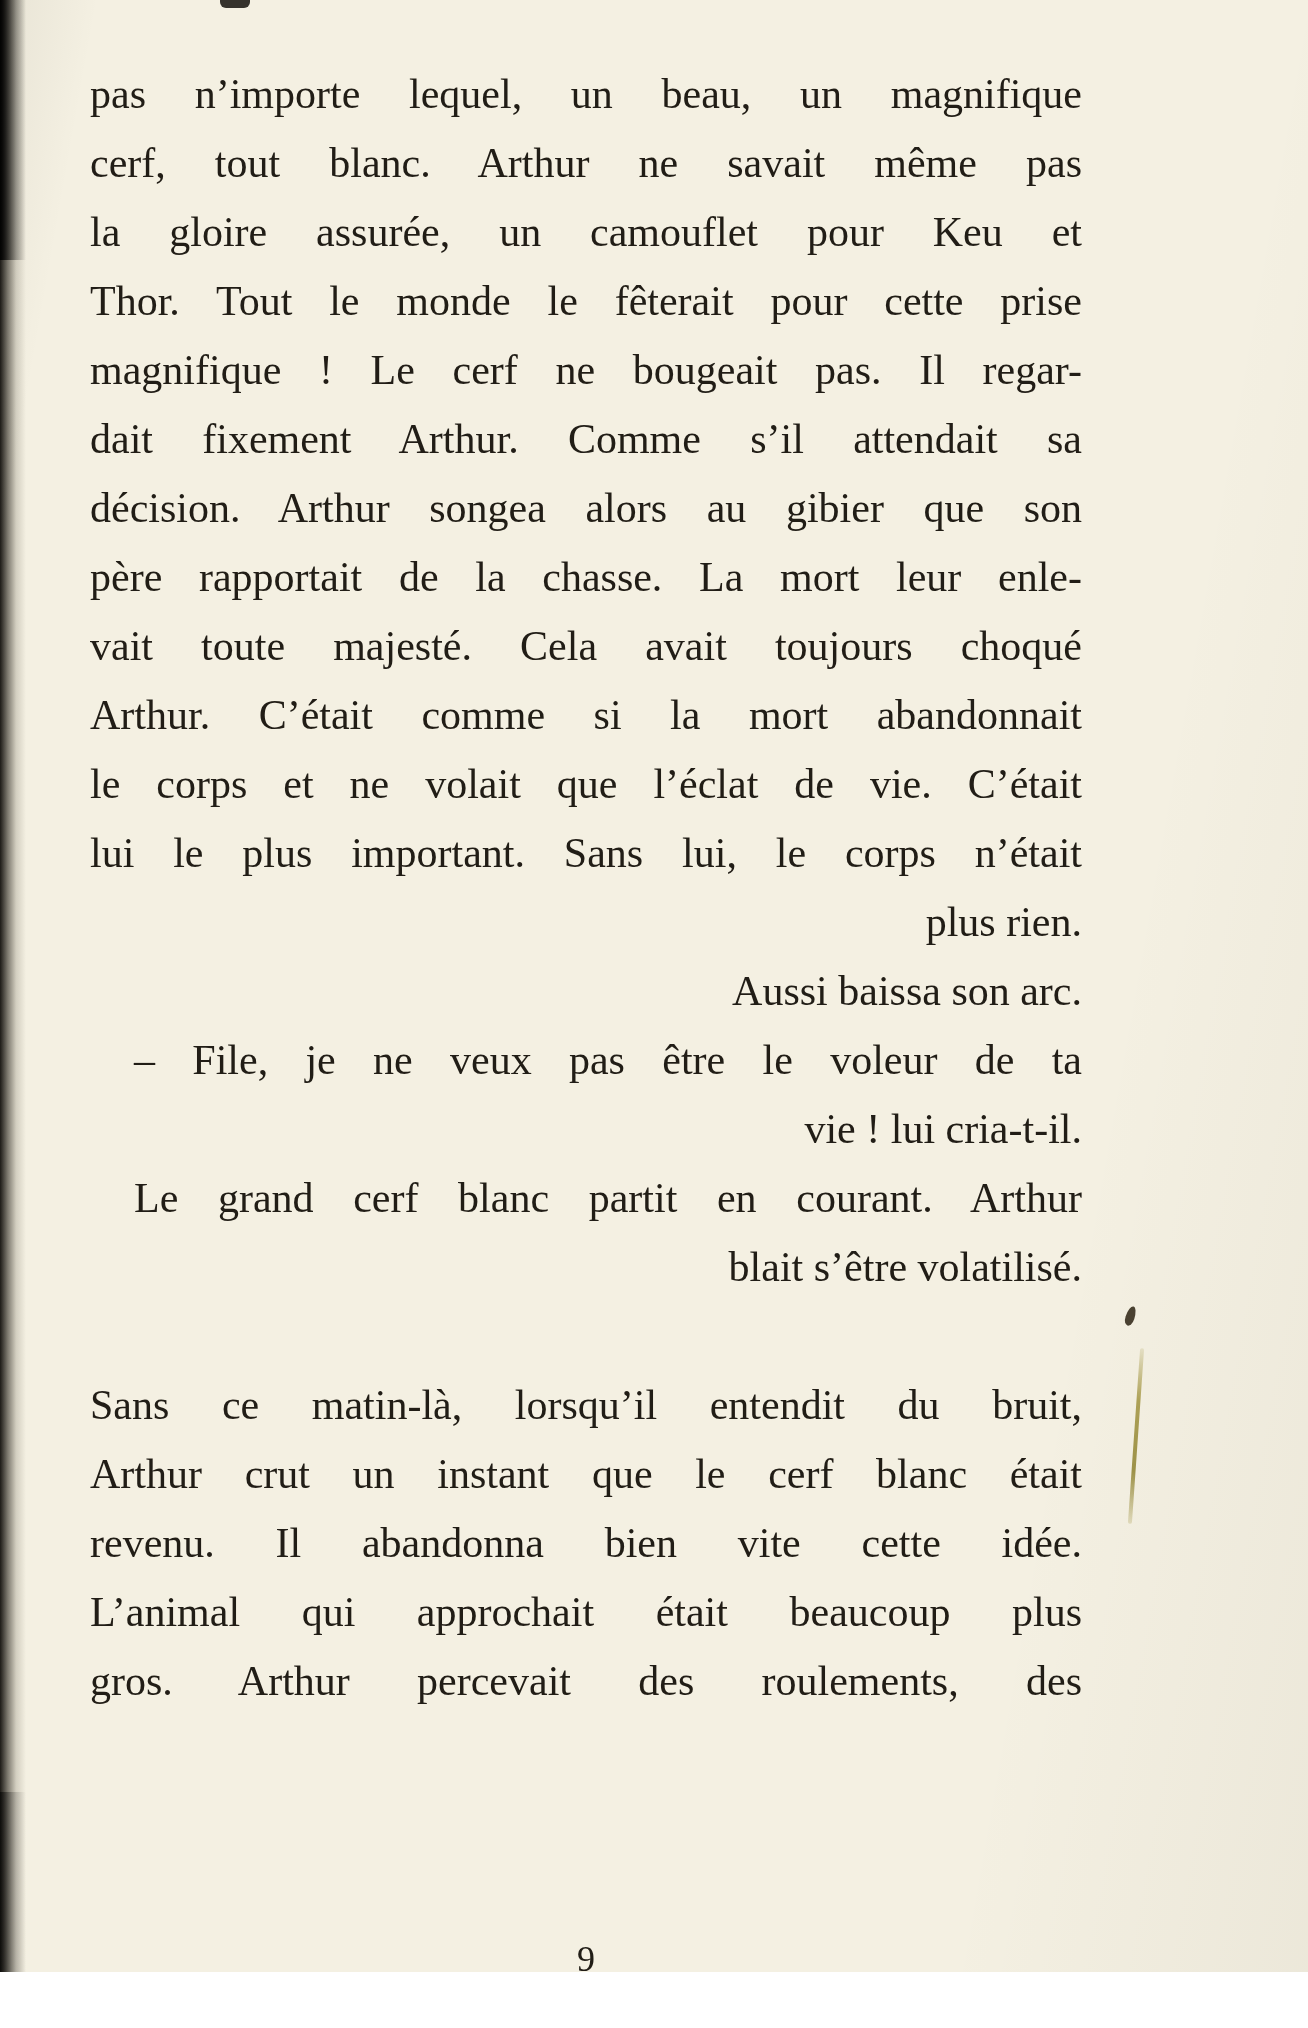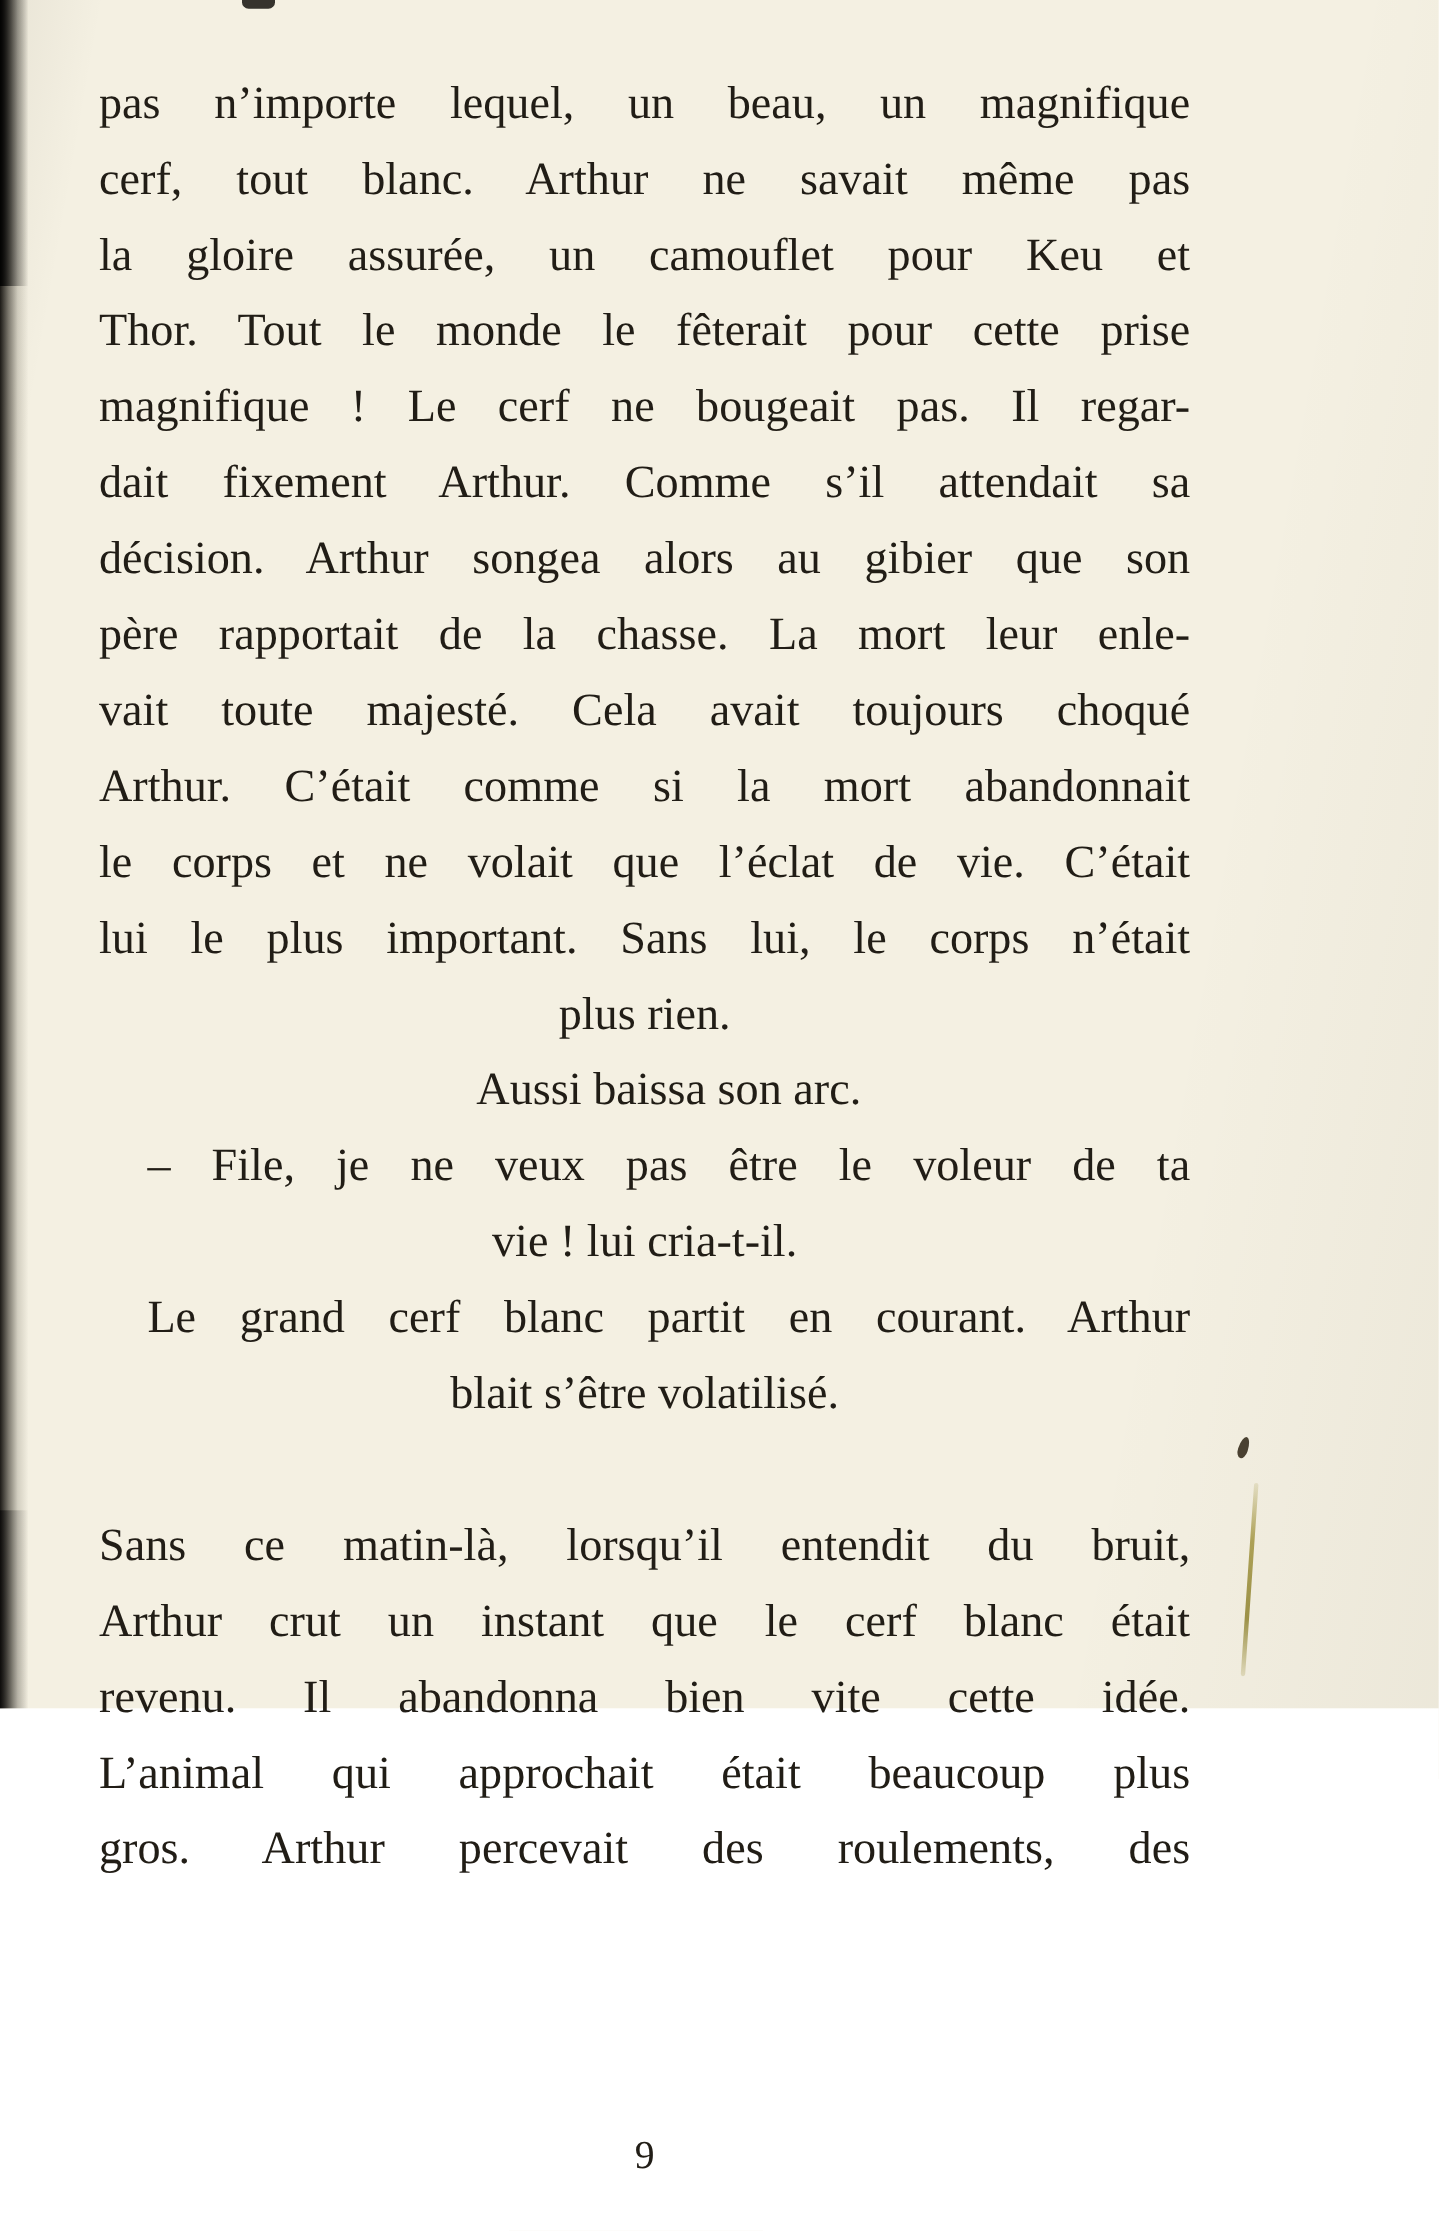--- a/index.html
+++ b/index.html
@@ -4,21 +4,21 @@
 <style>
   * { margin: 0; padding: 0; box-sizing: border-box; }
   html, body { width: 1308px; height: 2028px; }
   body {
     font-family: "Liberation Serif", "DejaVu Serif", serif;
     overflow: hidden;
   }
   .page {
     position: relative;
     width: 1308px;
-    height: 1553px;
+    height: 1972px;
     background-color: #f4f0e2; 
     background-image: linear-gradient(100deg,
       rgba(40,30,10,0.06) 0%,
       rgba(40,30,10,0.00) 6%,
       rgba(40,30,10,0.00) 78%,
       rgba(40,30,10,0.04) 100%);
     color: #211d16; 
   }
 
   
@@ -69,21 +69,21 @@
 
   
   .text-block {
     position: absolute; left: 90px; top: 60px; width: 992px;
     font-size: 42px;
   }
   .line {
     height: 69px;
     line-height: 69px;
     overflow: hidden;
-    text-align: center;
+    text-align: right;
   }
   .line.just {
     text-align: justify;
     text-align-last: justify;
   }
   .line.ind { text-indent: 44px; }
   .line.spacer { height: 69px; }
 
   .page-number {
     position: absolute; left: 90px; top: 1938px; width: 992px;

